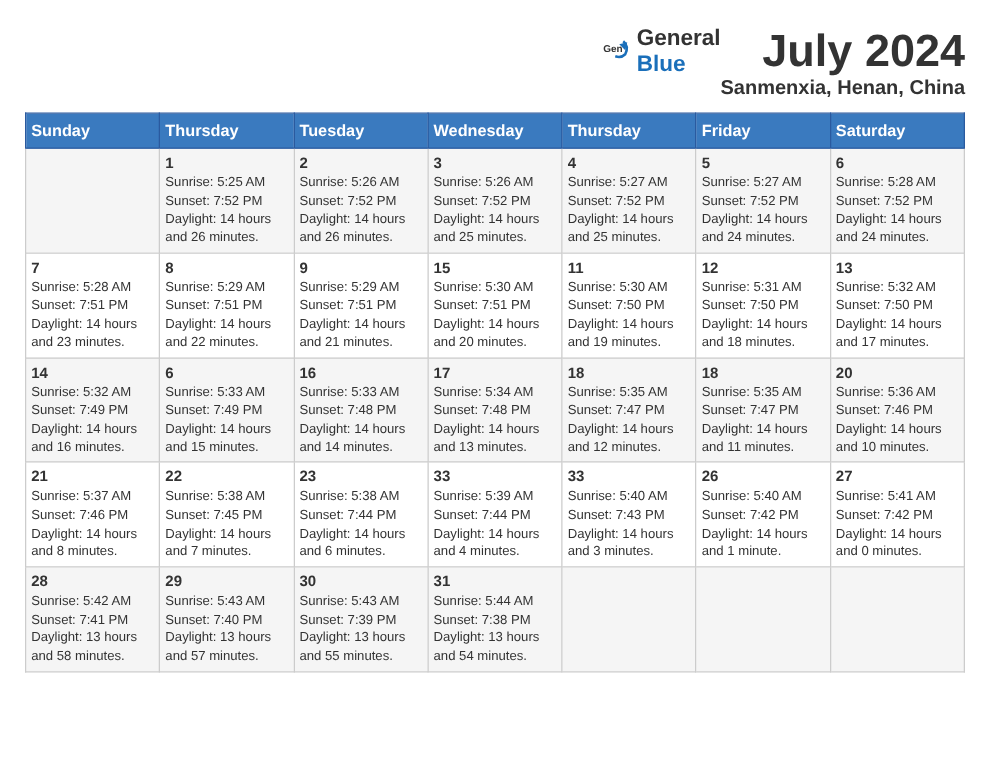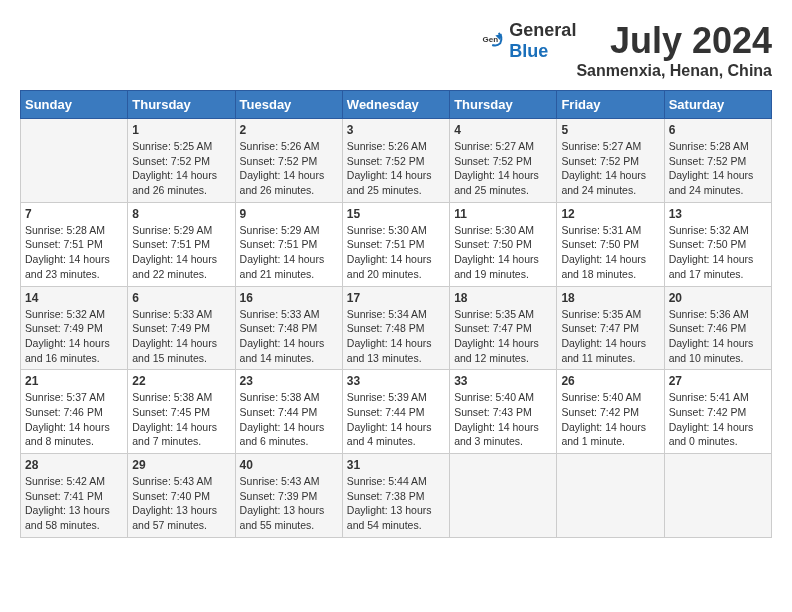--- a/index.html
+++ b/index.html
@@ -234,21 +234,21 @@
       <tr>
         <td>
           <span class="day-number">28</span>
           <div class="day-info">Sunrise: 5:42 AM<br>Sunset: 7:41 PM<br>Daylight: 13 hours<br>and 58 minutes.</div>
         </td>
         <td>
           <span class="day-number">29</span>
           <div class="day-info">Sunrise: 5:43 AM<br>Sunset: 7:40 PM<br>Daylight: 13 hours<br>and 57 minutes.</div>
         </td>
         <td>
-          <span class="day-number">40</span>
+          <span class="day-number">30</span>
           <div class="day-info">Sunrise: 5:43 AM<br>Sunset: 7:39 PM<br>Daylight: 13 hours<br>and 55 minutes.</div>
         </td>
         <td>
           <span class="day-number">31</span>
           <div class="day-info">Sunrise: 5:44 AM<br>Sunset: 7:38 PM<br>Daylight: 13 hours<br>and 54 minutes.</div>
         </td>
         <td class="empty-cell"></td>
         <td class="empty-cell"></td>
         <td class="empty-cell"></td>
       </tr>

